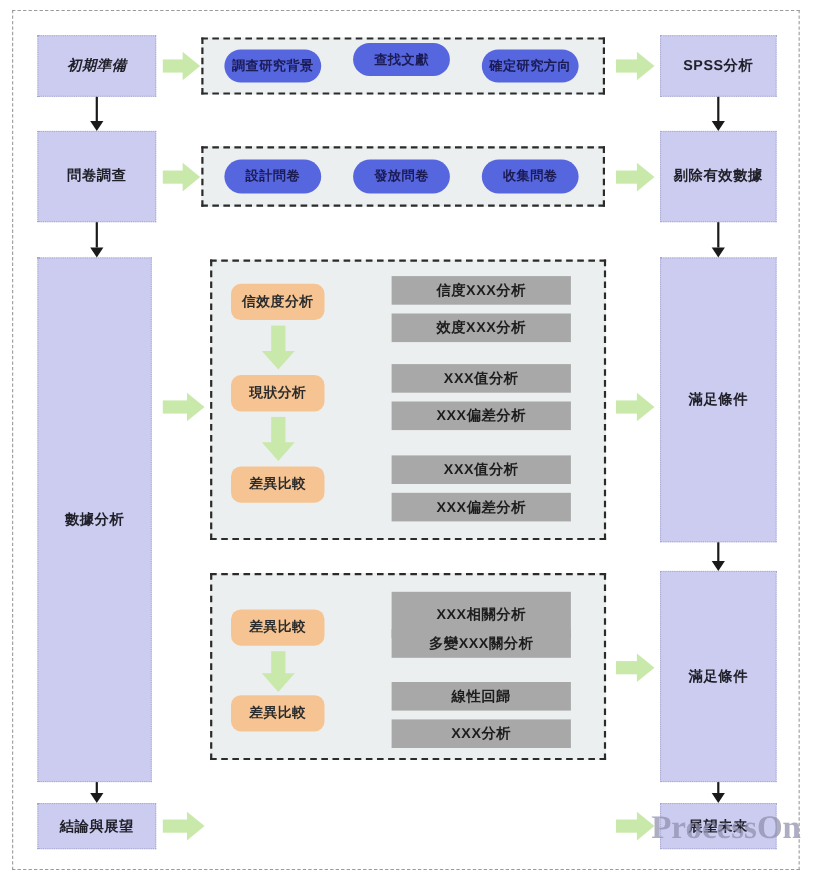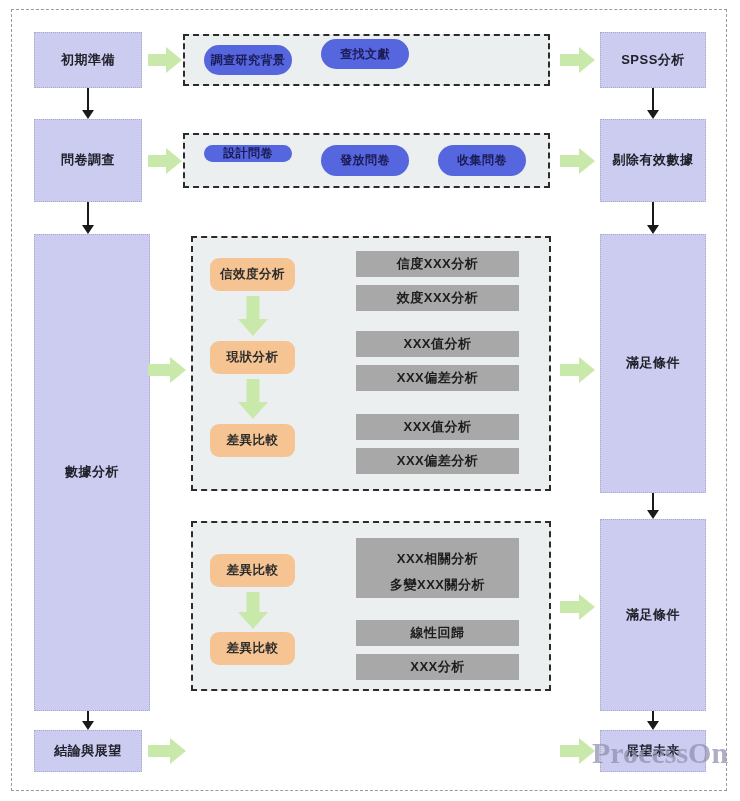--- a/index.html
+++ b/index.html
@@ -173,25 +173,25 @@
     pointer-events: none;
   }
 </style>
 </head>
 <body>
 
 <div id="canvas">
 
   <div id="outer-frame"></div>
 
-  <div class="node stage-box" style="left:34px;  top:32px;  width:108px; height:56px;">初期準備</div>
+  <div class="node stage-box" style="left:34px;  top:32px;  width:108px; height:56px;font-style:italic;">初期準備</div>
 
   <div class="node stage-box" style="left:34px;  top:119px; width:108px; height:83px;">問卷調查</div>
 
-  <div class="node stage-box" style="left:34px;  top:234px; width:116px; height:477px;">數據分析</div>
+  <div class="node stage-box" style="left:34px;  top:234px; width:104px; height:477px;">數據分析</div>
 
   <div class="node stage-box" style="left:34px;  top:730px; width:108px; height:42px;">結論與展望</div>
 
   <div class="conn" style="left:80px; top:88px; width:16px; height:31px;">
     <div class="line" style="height:22px;"></div>
     <div class="tip" style="top:22px;"></div>
   </div>
   <div class="conn" style="left:80px; top:202px; width:16px; height:32px;">
     <div class="line" style="height:23px;"></div>
     <div class="tip" style="top:23px;"></div>
@@ -225,24 +225,25 @@
   </div>
   <div class="conn" style="left:645px; top:711px; width:16px; height:19px;">
     <div class="line" style="height:10px;"></div>
     <div class="tip" style="top:10px;"></div>
   </div>
 
   <div class="dash-panel" style="left:183px; top:34px; width:367px; height:52px;"></div>
 
   <div class="node pill" style="left:204px; top:45px; width:88px; height:30px;">調查研究背景</div>
   <div class="node pill" style="left:321px; top:39px; width:88px; height:30px;">查找文獻</div>
+  <div class="node pill" style="left:438px; top:45px; width:88px; height:30px;">確定研究方向</div>
 
   <div class="dash-panel" style="left:183px; top:133px; width:367px; height:55px;"></div>
 
-  <div class="node pill" style="left:204px; top:145px; width:88px; height:17px;">設計問卷</div>
+  <div class="node pill" style="left:204px; top:145px; width:88px; height:31px;">設計問卷</div>
   <div class="node pill" style="left:321px; top:145px; width:88px; height:31px;">發放問卷</div>
   <div class="node pill" style="left:438px; top:145px; width:88px; height:31px;">收集問卷</div>
 
   <div class="dash-panel" style="left:191px; top:236px; width:360px; height:255px;"></div>
 
   <div class="node orange-box" style="left:210px; top:341px; width:85px; height:33px;">現狀分析</div>
   <div class="node orange-box" style="left:210px; top:258px; width:85px; height:33px;">信效度分析</div>
   <div class="node orange-box" style="left:210px; top:424px; width:85px; height:33px;">差異比較</div>
 
   <div class="arrow-down" style="left:237px; top:296px; width:31px; height:40px;">

